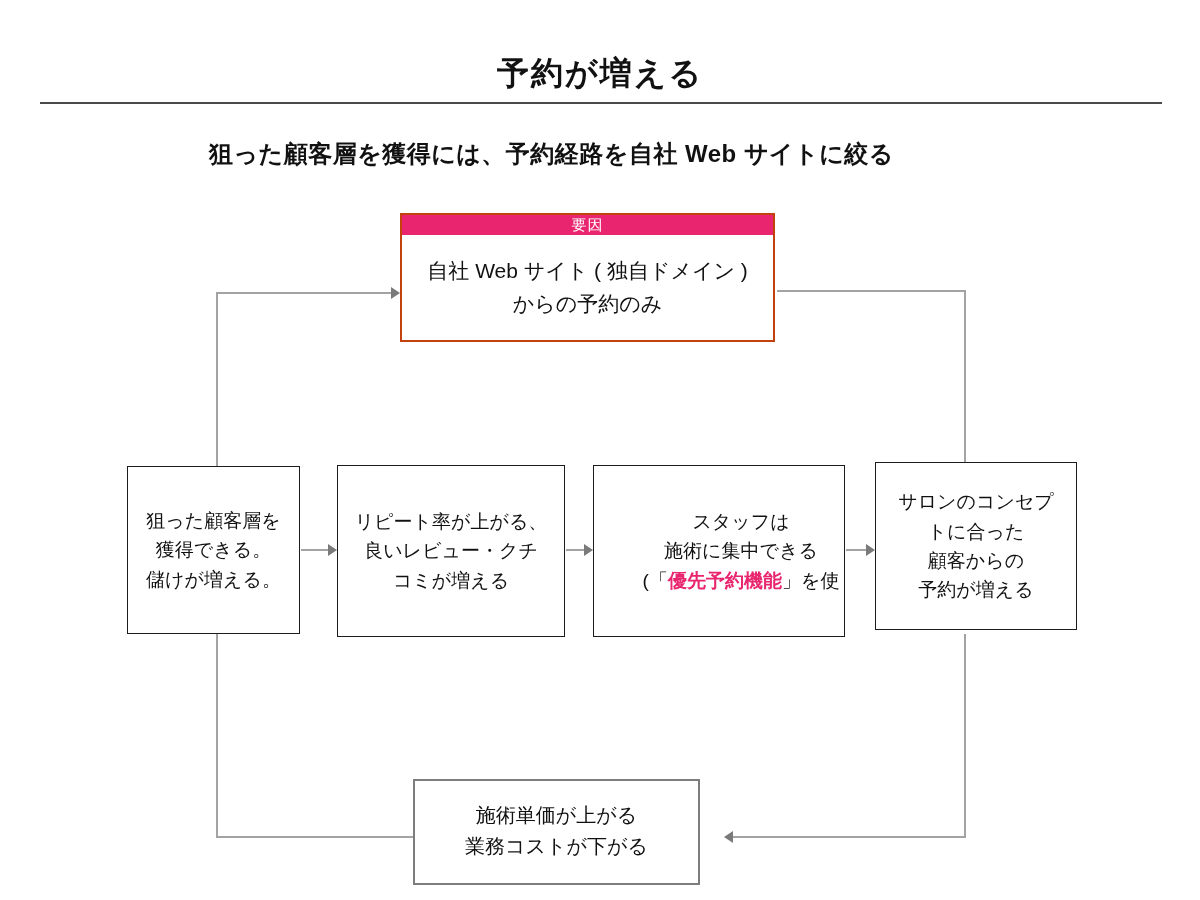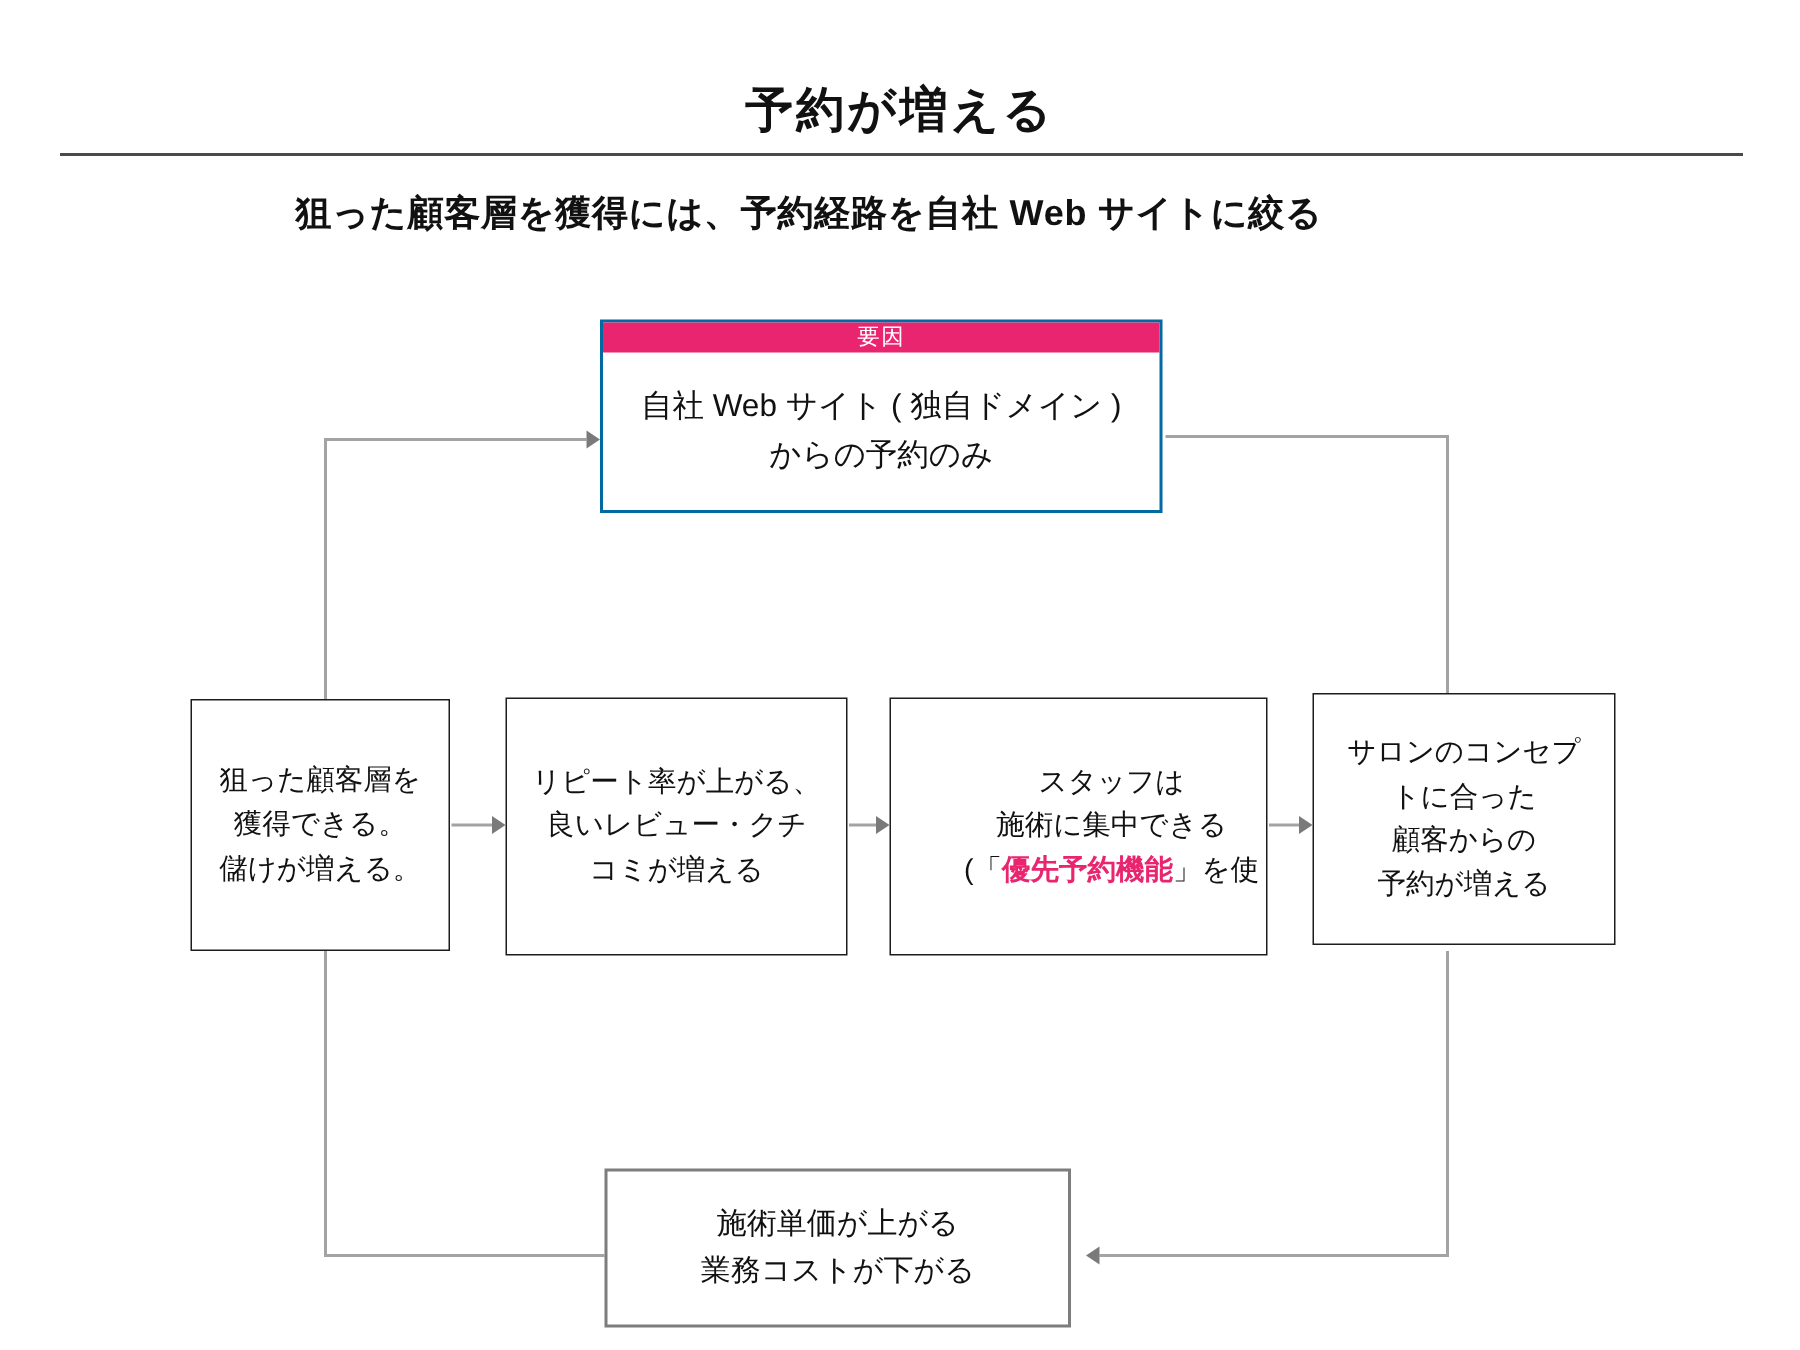--- a/index.html
+++ b/index.html
@@ -34,34 +34,34 @@
     top: 102px;
     left: 40px;
     width: 1122px;
     height: 1.5px;
     background: #4a4a4a;
   }
   .page-subtitle {
     position: absolute;
     top: 126px;
     left: 197px;
-    margin: 0;
+    margin: 12px;
     font-size: 24px;
     font-weight: bold;
     letter-spacing: 0.5px;
     color: #111111;
   }
   
   .factor-box {
     position: absolute;
     left: 400px;
     top: 213px;
     width: 375px;
     height: 129px;
-    border: 2px solid #0369a1;
+    border: 2px solid #c2410c;
     background: #ffffff;
     box-sizing: border-box;
     display: flex;
     flex-direction: column;
   }
   .factor-header {
     background: #e8256e;
     color: #ffffff;
     font-size: 15px;
     line-height: 20px;
@@ -95,22 +95,23 @@
     font-size: 19px;
     line-height: 1.55;
     color: #111111;
   }
   .lines { white-space: pre-line; text-align: center; }
   .box-gain   { left: 127px; top: 466px; width: 173px; height: 168px; }
   .box-repeat { left: 337px; top: 465px; width: 228px; height: 172px; }
   .box-staff  { left: 593px; top: 465px; width: 252px; height: 172px; padding-left: 44px; }
   .box-salon  { left: 875px; top: 462px; width: 202px; height: 168px; }
   .box-result {
-    left: 403px; top: 779px; width: 311px; height: 106px;
+    left: 413px; top: 779px; width: 287px; height: 106px;
     border: 2px solid #7d7d7d;
+    font-family: Liberation Mono, monospace;
   }
   .box-result .box-text { font-size: 20px; }
   .highlight {
     color: #e8256e;
     font-weight: bold;
   }
   
   .hline, .vline {
     position: absolute;
     background: #a3a3a3;

